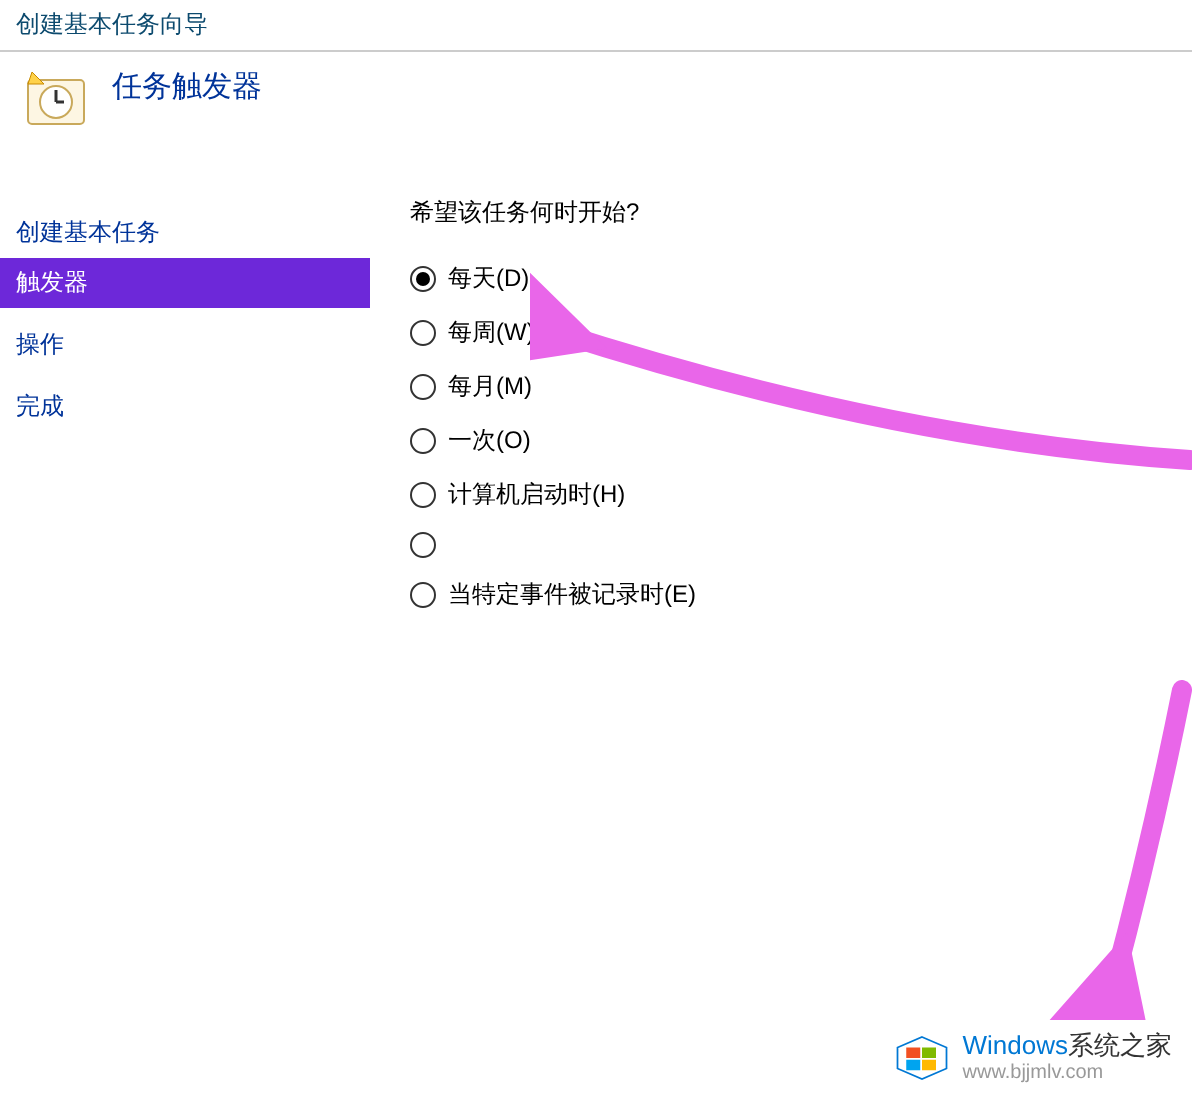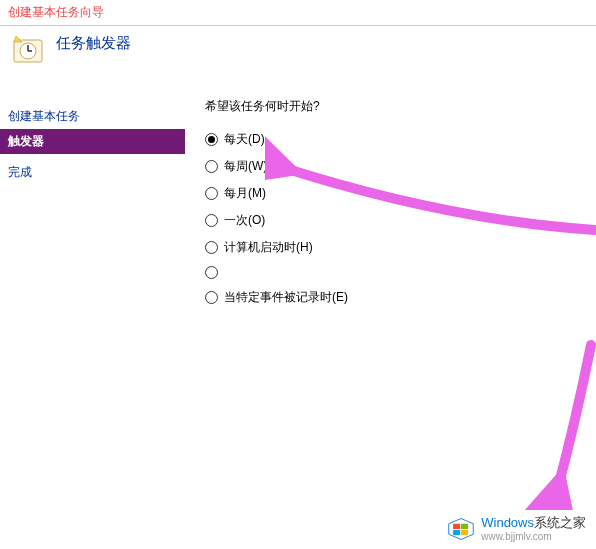--- a/index.html
+++ b/index.html
@@ -8,21 +8,21 @@
       font-size: 12px;
       background: #fff;
       width: 596px;
       height: 549px;
       position: relative;
       overflow: hidden;
     }
     .window-title {
       padding: 4px 8px;
       font-size: 12px;
-      color: #ef4444;
+      color: #0c4a6e;
     }
     .header {
       display: flex;
       align-items: flex-start;
       padding: 8px 12px 12px 12px;
       gap: 12px;
     }
     .header-icon {
       width: 32px;
       height: 32px;
@@ -46,23 +46,23 @@
       width: 185px;
       padding-top: 0;
     }
     .sidebar-item {
       padding: 4px 8px;
       font-size: 12px;
       color: #003399;
       cursor: pointer;
     }
     .sidebar-item.active {
-      background: #701a75;
+      background: #6d28d9;
       color: #fff;
-      font-weight: bold;
+      font-weight: normal;
     }
     .sidebar-item:not(.active) {
       margin-top: 6px;
     }
     .main {
       flex: 1;
       padding-left: 20px;
     }
     .question {
       font-size: 12px;
@@ -160,20 +160,21 @@
       <path d="M4 2 L10 8 L2 8 Z" fill="#FFD24A" stroke="#C98A00" stroke-width="0.5"></path>
     </svg>
   </div>
   <div class="header-title">任务触发器</div>
 </div>
 
 <div class="content">
   <div class="sidebar">
     <div class="sidebar-item">创建基本任务</div>
     <div class="sidebar-item active">触发器</div>
+    <div class="sidebar-item">操作</div>
     <div class="sidebar-item">完成</div>
   </div>
 
   <div class="main">
     <div class="question">希望该任务何时开始?</div>
     <div class="radio-group">
       <div class="radio-option">
         <span class="radio-circle checked"></span>
         <span class="radio-label">每天(D)</span>
       </div>

